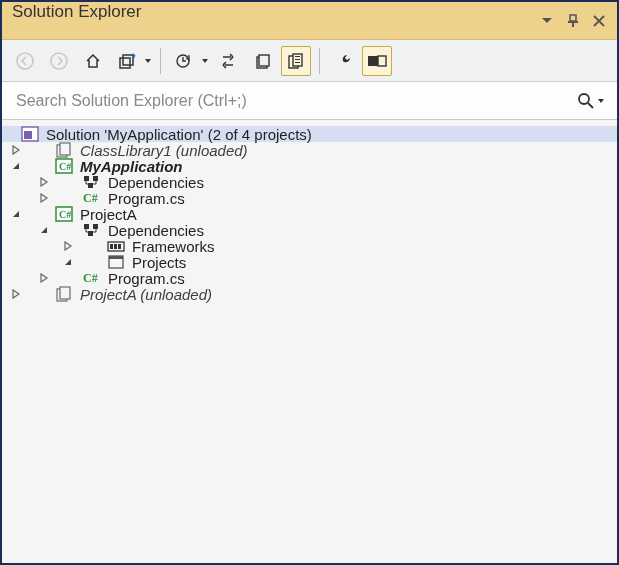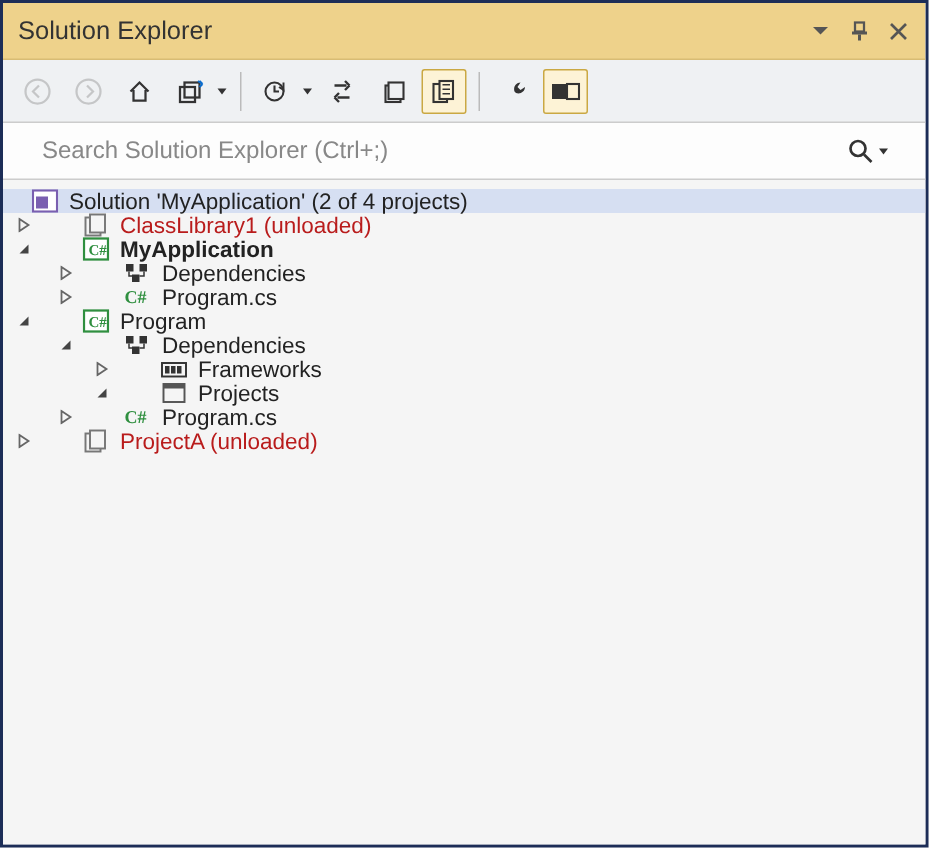--- a/index.html
+++ b/index.html
@@ -10,21 +10,20 @@
     background: #f5f5f5;
     width: 619px;
     height: 565px;
     border: 2px solid #1c2d57;
     overflow: hidden;
   }
   .titlebar {
     background: #eed28b;
     height: 38px;
     display: flex;
-    align-items: center;
     padding: 0 10px;
     border-bottom: 1px solid #d8bc74;
   }
   .titlebar-title {
     flex: 1;
     color: #333;
     font-size: 17px;
   }
   .titlebar-controls {
     display: flex;
@@ -70,21 +69,21 @@
     display:inline-flex;
     align-items:center; justify-content:center;
     margin-left:-2px;
     cursor:pointer;
   }
   .searchbar {
     background:#fdfdfd;
     height:38px;
     display:flex;
     align-items:center;
-    padding:0 24px;
+    padding:0 12px;
     border-bottom:1px solid #ccc;
   }
   .searchbar input {
     flex:1;
     border:none;
     outline:none;
     font-size:16px;
     color:#555;
     background:transparent;
   }
@@ -120,22 +119,22 @@
   }
   .expander svg { display:block; }
   .indent { display:inline-block; flex-shrink:0; }
   .node-icon {
     width:20px; height:18px;
     display:inline-flex;
     align-items:center; justify-content:center;
     flex-shrink:0;
   }
   .label { color:#222; }
-  .label.bold { font-weight:600; }
-  .label.dim { color:#b91c1c; }
+  .label.bold { font-weight:600;font-style:italic; }
+  .label.dim { color:#404040;font-style:italic; }
 </style>
 </head>
 <body>
 
 <div class="titlebar">
   <div class="titlebar-title">Solution Explorer</div>
   <div class="titlebar-controls">
     <span class="tb-icon">
       <svg width="12" height="12" viewBox="0 0 12 12">
           <path d="M1 3 L6 8 L11 3" fill="#555"></path>
@@ -338,21 +337,21 @@
           <path d="M8 2 L8 8 L2 8 Z" fill="#444"></path>
         </svg>
     </span>
     <span class="indent" style="width:18px"></span>
     <span class="node-icon">
       <svg width="18" height="16" viewBox="0 0 18 16">
           <rect x="1" y="1" width="16" height="14" fill="#fff" stroke="#2f8f3f" stroke-width="1.5"></rect>
           <text x="4" y="12" font-size="10" font-family="Segoe UI" fill="#2f8f3f" font-weight="600">C#</text>
         </svg>
     </span>
-    <span class="label">Program</span>
+    <span class="label">ProjectA</span>
   </div>
 
   <div class="row">
     <span class="indent" style="width:22px"></span>
     <span class="expander">
       <svg width="10" height="10" viewBox="0 0 10 10">
           <path d="M8 2 L8 8 L2 8 Z" fill="#444"></path>
         </svg>
     </span>
     <span class="indent" style="width:18px"></span>

